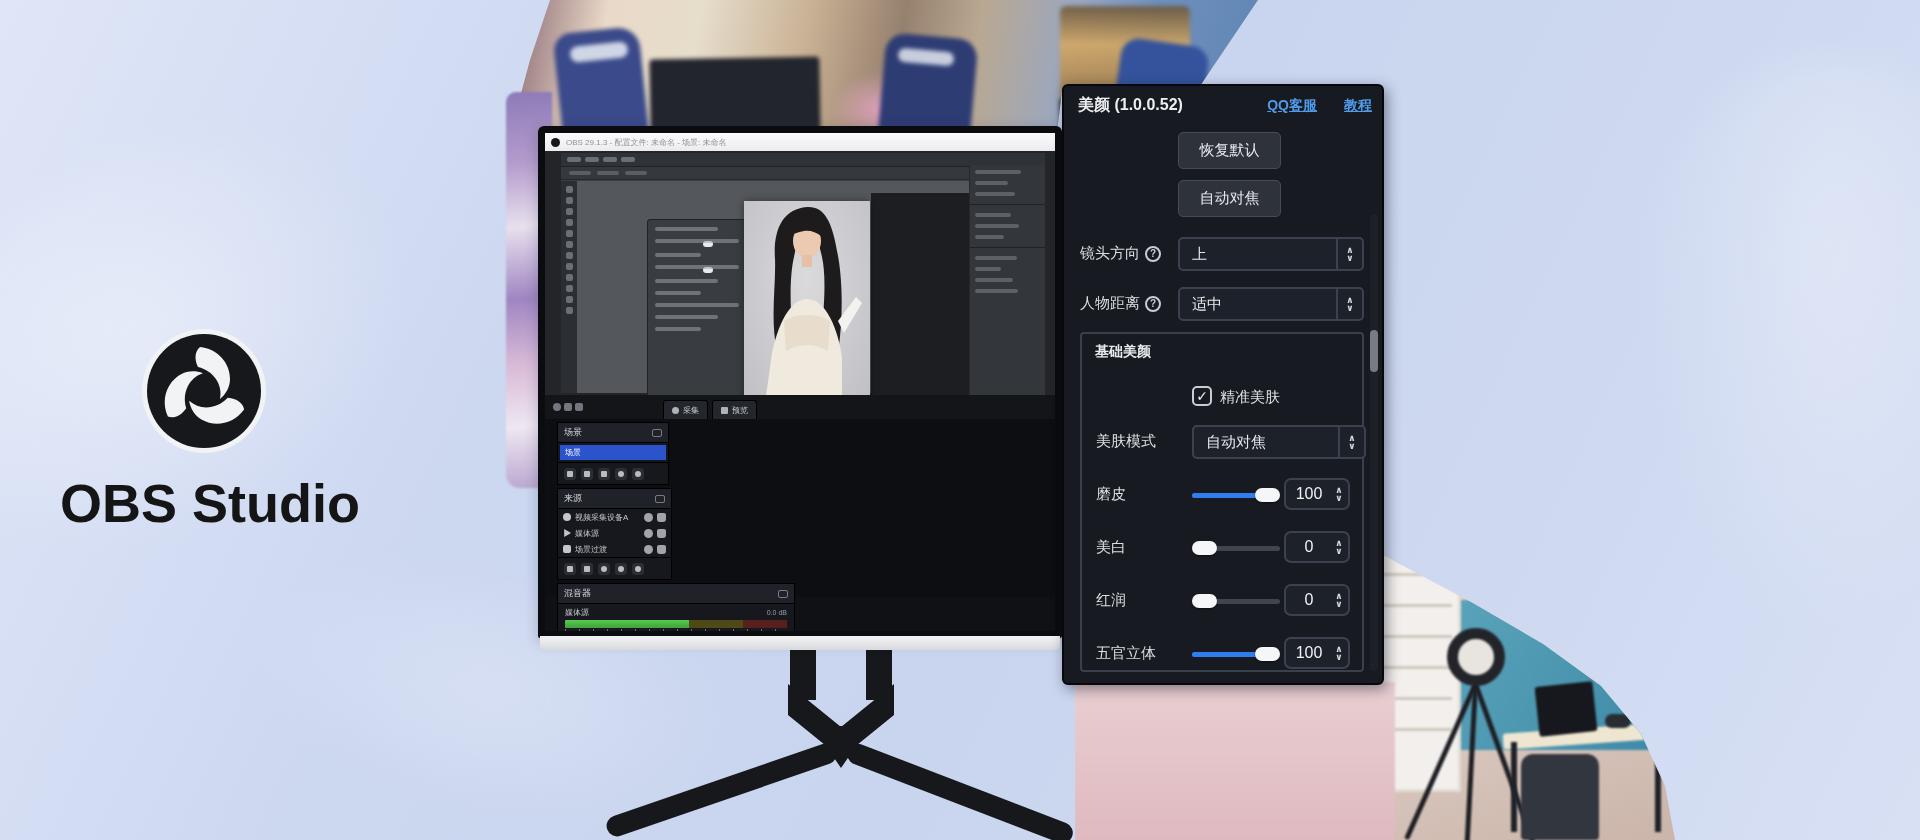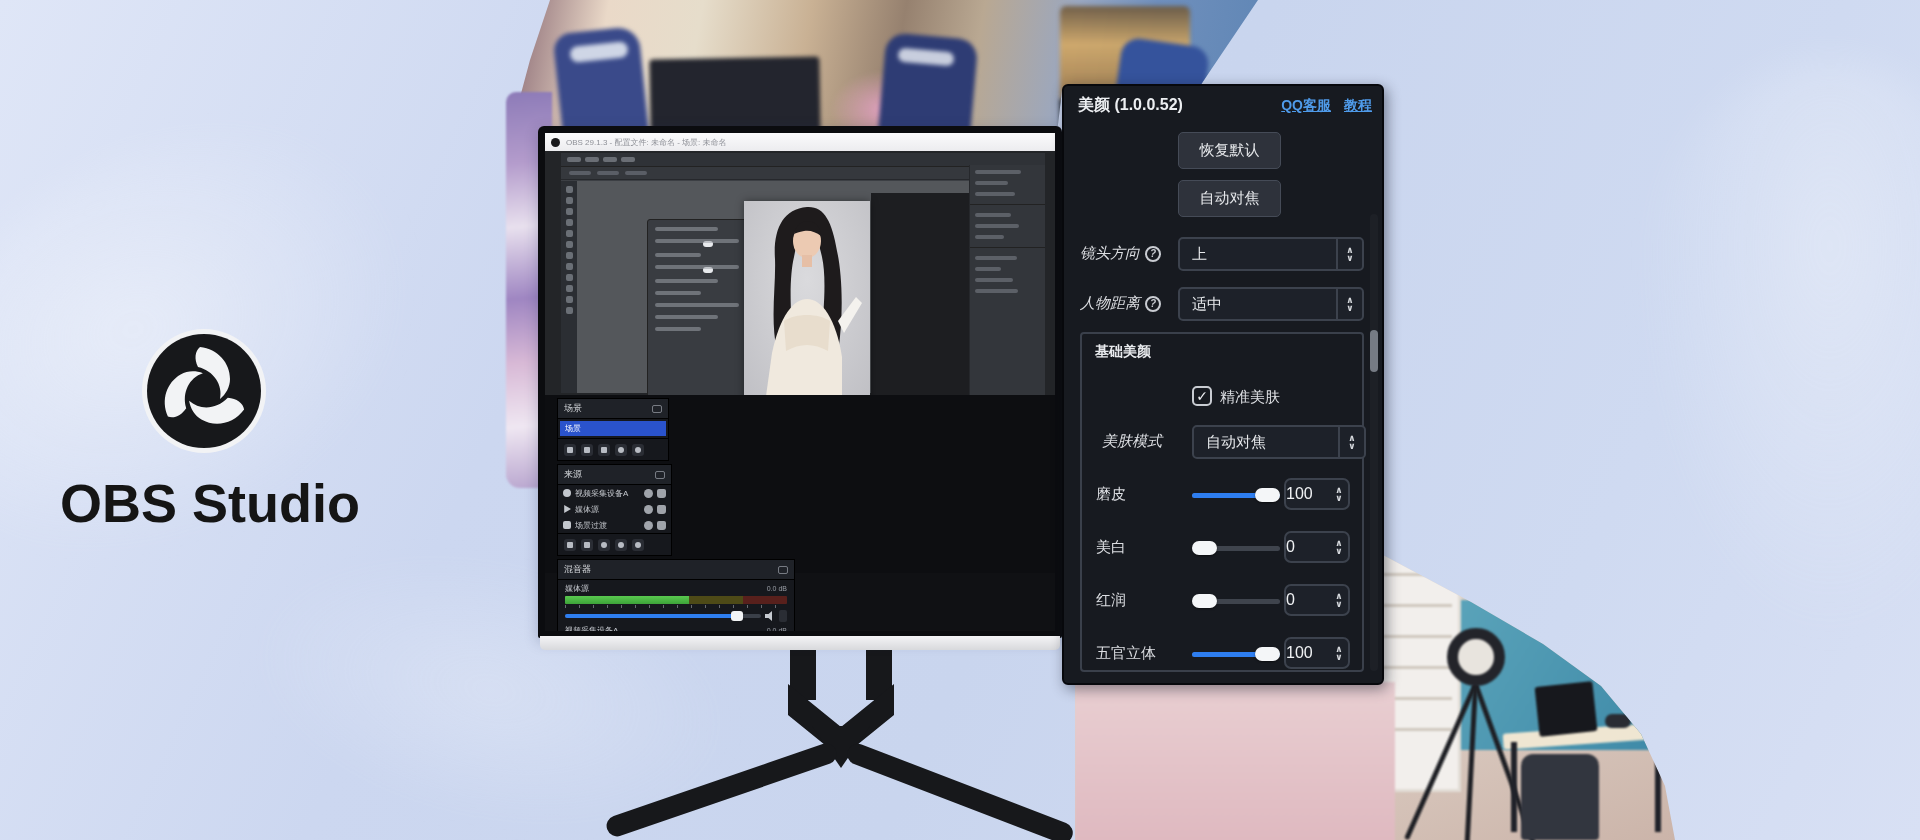--- a/index.html
+++ b/index.html
@@ -151,45 +151,45 @@
   .statusbar { height:18px; background:#0e0f12; border-top:1px solid #000; display:flex; align-items:center; justify-content:flex-end; gap:6px; padding:0 10px; }
   .statusbar .sig { width:10px; height:8px; background:#8d929a; clip-path:polygon(0 100%,20% 55%,40% 80%,60% 25%,80% 60%,100% 0,100% 100%); }
   .statusbar span { font-size:8px; color:#a8acb4; }
   .statusbar .rec-dot { width:7px; height:7px; border-radius:50%; background:#74787f; }
 
   
   .beauty { left:1062px; top:84px; width:322px; height:601px; z-index:6; background:#171a20;
             border:2px solid #07080c; border-radius:6px; box-shadow:3px 4px 14px rgba(10,15,30,.45); color:#dfe1e5; }
   .b-head { position:absolute; left:14px; right:10px; top:9px; display:flex; align-items:baseline; }
   .b-title { font-size:16px; font-weight:bold; color:#eceef1; }
-  .b-links { margin-left:auto; display:flex; gap:13px; }
+  .b-links { margin-left:auto; display:flex; gap:27px; }
   .b-links a { font-size:14px; font-weight:bold; color:#4f9bea; text-decoration:underline; cursor:pointer; }
   .b-btn { position:absolute; left:114px; width:103px; height:37px; background:#2e323b; border:1px solid #454b57;
            border-radius:5px; color:#e6e8eb; font-size:15px; display:flex; align-items:center; justify-content:center; }
-  .b-row-label { position:absolute; font-size:15px; color:#dcdee2; display:flex; align-items:center; gap:5px;font-style:italic; }
+  .b-row-label { position:absolute; font-size:15px; color:#dcdee2; display:flex; align-items:center; gap:5px; }
   .help { width:16px; height:16px; border:2px solid #c9ccd2; border-radius:50%; font-size:10px; font-weight:bold;
           display:inline-flex; align-items:center; justify-content:center; color:#c9ccd2; }
   .dd { position:absolute; height:34px; background:#1d2129; border:2px solid #3c424d; border-radius:5px; display:flex; align-items:center; }
   .dd .dval { font-size:15px; color:#e6e8eb; padding-left:12px; flex:1; }
   .dd .spin { width:26px; align-self:stretch; border-left:2px solid #3c424d; display:flex; flex-direction:column;
               align-items:center; justify-content:center; color:#d6d9dd; font-size:9px; line-height:8px; font-weight:bold; }
   .groupbox { position:absolute; left:16px; top:246px; width:284px; height:340px; border:2px solid #3a404b; border-radius:4px; }
   .g-title { position:absolute; left:13px; top:9px; font-size:14px; font-weight:bold; color:#e8eaed; }
   .chk { position:absolute; left:110px; top:52px; width:20px; height:20px; border:2px solid #c9ccd2; border-radius:5px;
          display:flex; align-items:center; justify-content:center; font-size:14px; font-weight:bold; color:#eef0f3; }
   .chk-label { position:absolute; left:138px; top:54px; font-size:15px; color:#dcdee2; }
   .srow { position:absolute; left:0; width:100%; height:34px; }
   .srow .slabel { position:absolute; left:14px; top:7px; font-size:15px; color:#dcdee2; white-space:nowrap; }
   .track { position:absolute; left:110px; top:15px; width:88px; height:5px; background:#3f444d; border-radius:3px; }
   .track .fill { position:absolute; left:0; top:0; bottom:0; background:#2e7ef0; border-radius:3px; width:calc(var(--v,0)*1%); }
   .track .handle { position:absolute; top:-5px; width:25px; height:14px; background:#f4f6f8; border-radius:7px;
                    left:calc((100% - 25px)*var(--v,0)/100); box-shadow:0 1px 2px rgba(0,0,0,.5); }
   .spinbox { position:absolute; left:202px; top:0; width:66px; height:32px; background:#1d2129; border:2px solid #3c424d;
              border-radius:7px; display:flex; align-items:center; }
-  .spinbox .num { flex:1; text-align:left; font-size:16px; color:#f0f2f4; }
+  .spinbox .num { flex:1; text-align:center; font-size:16px; color:#f0f2f4; }
   .spinbox .arrows { width:16px; display:flex; flex-direction:column; align-items:center; color:#d6d9dd;
                      font-size:9px; line-height:8px; font-weight:bold; padding-right:2px; }
   .b-scroll { position:absolute; right:4px; top:128px; bottom:12px; width:8px; background:#1d2026; border-radius:4px; }
   .b-thumb { position:absolute; right:4px; top:244px; width:8px; height:42px; background:#767b84; border-radius:4px; }
 </style>
 </head>
 <body>
 
 <div class="swirl swirl1"></div>
 <div class="swirl swirl2"></div>
@@ -338,20 +338,35 @@
             <i style="width:45%"></i>
           <div class="sec"></div>
           <i style="width:64%"></i>
             <i style="width:40%"></i>
             <i style="width:58%"></i>
             <i style="width:66%"></i>
         </div>
       </div>
     </div>
 
+    <div class="dockbar">
+      <div class="dock-left">
+          <i></i>
+          <i class="sq"></i>
+          <i class="sq"></i>
+        </div>
+      <div class="dock-tab">
+        <i></i>
+        <span>采集</span>
+      </div>
+      <div class="dock-tab">
+        <i class="sq"></i>
+        <span>预览</span>
+      </div>
+    </div>
 
     <div class="panels">
 
       <div class="panel p-scenes">
         <div class="p-head">
           <span>场景</span>
           <div class="hic"></div>
         </div>
         <div class="p-body">
           <div class="scene-sel">
@@ -501,21 +516,21 @@
         <span>∨</span>
     </div>
   </div>
 
   <div class="groupbox">
     <div class="g-title">基础美颜</div>
 
     <div class="chk">✓</div>
     <div class="chk-label">精准美肤</div>
 
-    <div class="b-row-label" style="left:20px; top:98px">
+    <div class="b-row-label" style="left:14px; top:98px">
       <span>美肤模式</span>
     </div>
     <div class="dd" style="left:110px; top:91px; width:174px">
       <div class="dval">自动对焦</div>
       <div class="spin">
         <span>∧</span>
           <span>∨</span>
       </div>
     </div>
 

